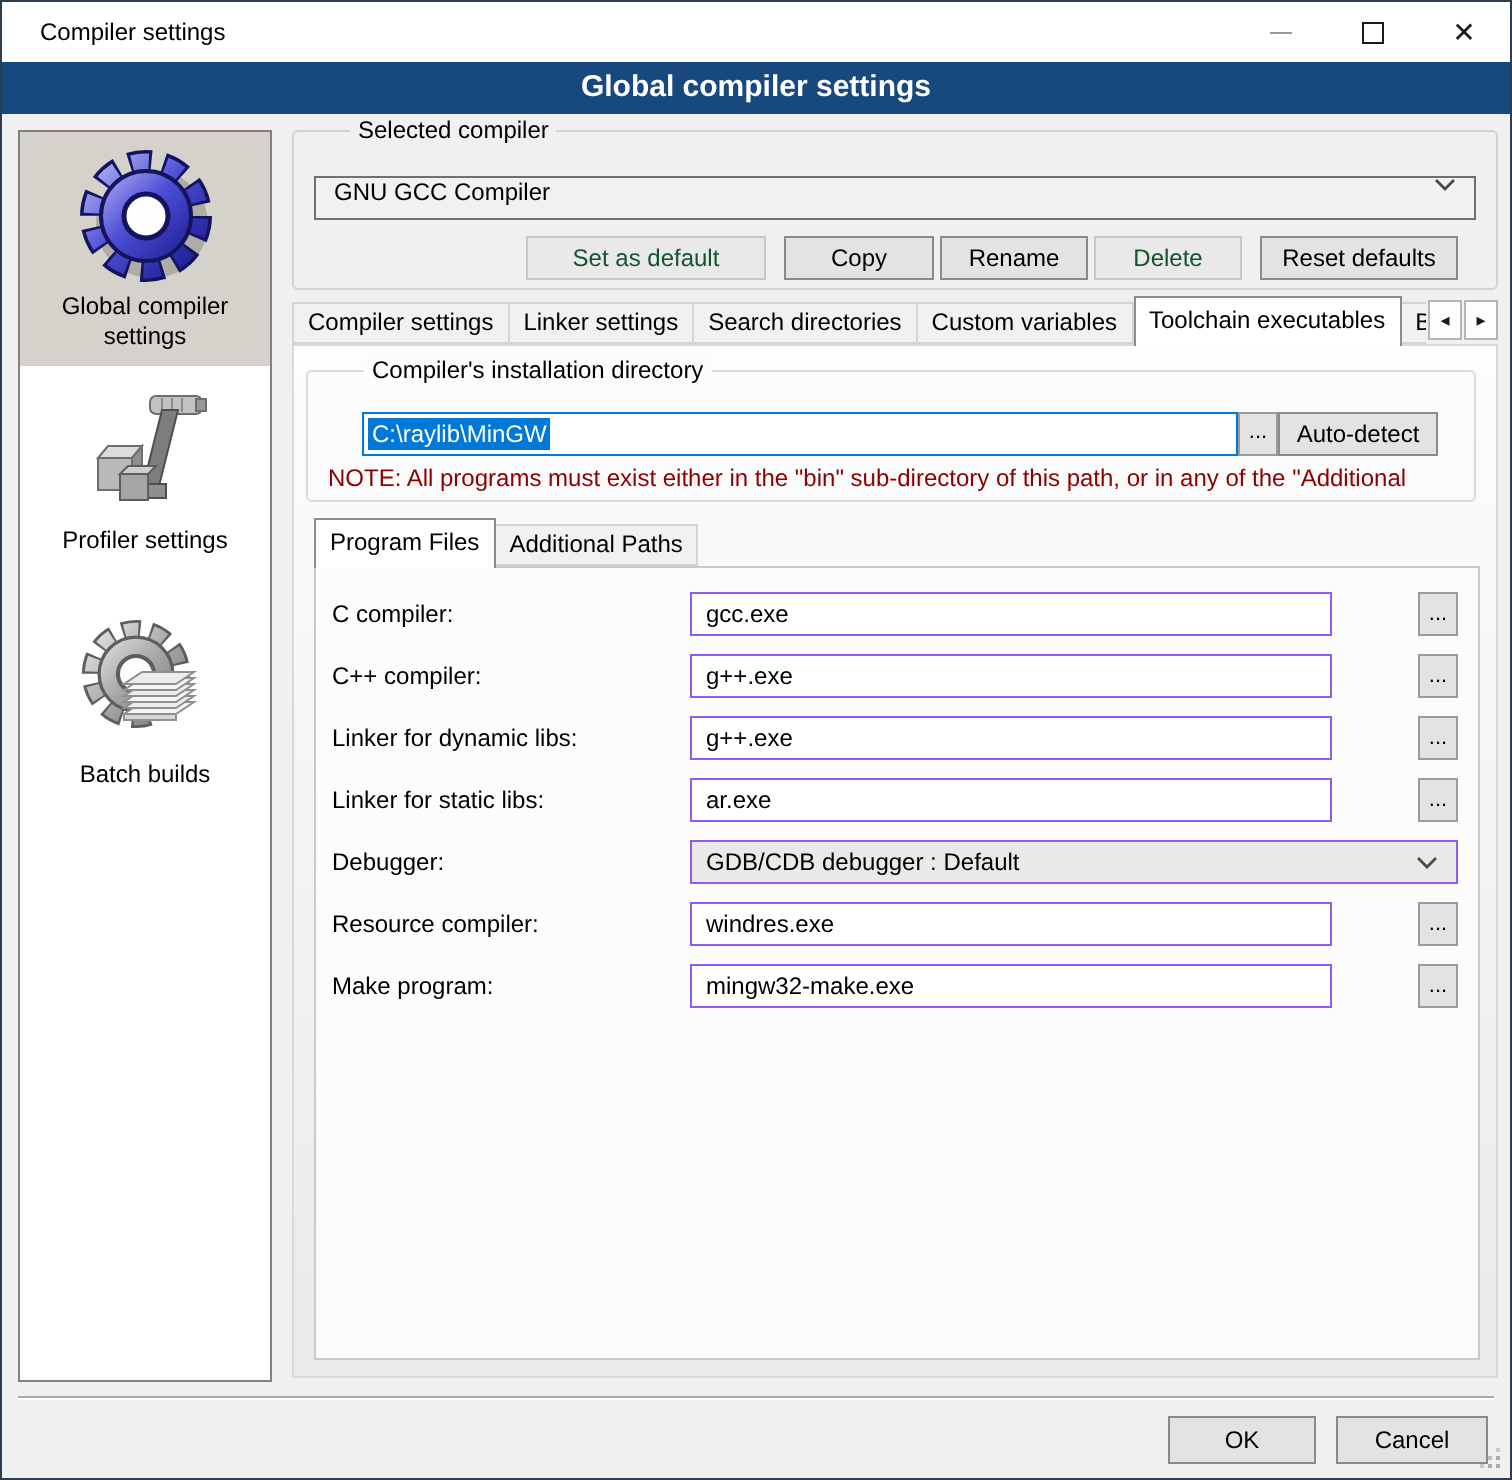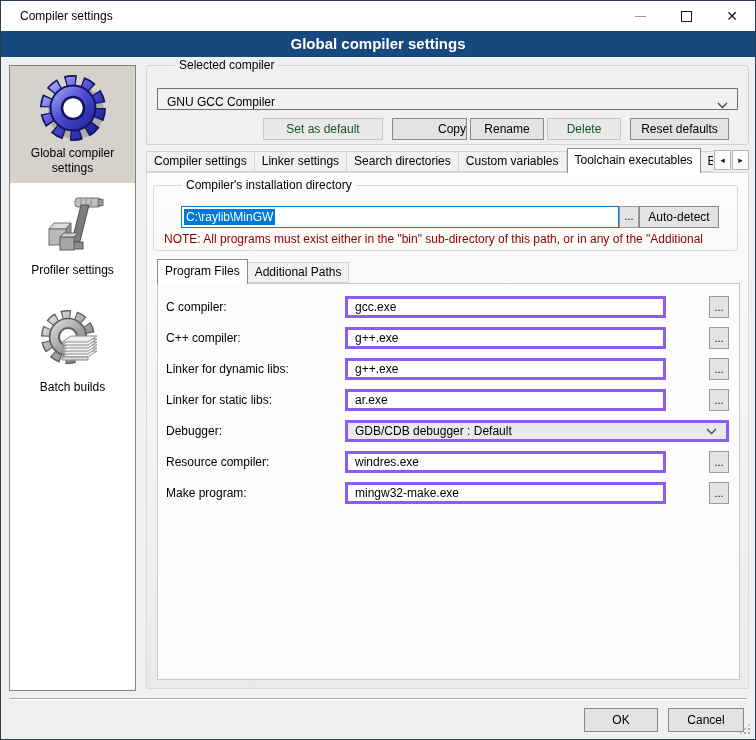--- a/index.html
+++ b/index.html
@@ -29,30 +29,30 @@
     align-items: center; cursor: default; }
   .side-item.selected { background: #d5d2cb; }
   .side-icon { width: 68px; height: 66px; display: flex; align-items: center; justify-content: center; }
   .side-label { text-align: center; line-height: 1.25; margin-top: 5px; width: 112px; }
   
   .main { position: absolute; left: 145px; top: 6px; width: 603px; }
   .groupbox { position: relative; border: 1px solid #d2d2d2; border-radius: 3px; }
   .legend { position: absolute; top: -8px; left: 8px; padding: 0 4px; background: #f0f0f0; margin-left: 20px; }
   .gb-compiler { height: 80px; margin-top: 2px; }
   .combo { position: absolute; top: 22px; left: 10px; right: 10px; height: 22px;
-    border: 1px solid #707070; background: #f1f1f1; display: flex; align-items: flex-end;
+    border: 1px solid #707070; background: #f1f1f1; display: flex; align-items: flex-start;
     padding: 0 9px; }
   .combo .chev { margin-left: auto; display: flex; }
   .btnrow { position: absolute; top: 52px; left: 10px; right: 19px; display: flex;
     justify-content: flex-end; gap: 3px; }
   .btn { height: 22px; background: #e3e3e3; border: 1px solid #8a8a8a; text-align: center;
     line-height: 20px; cursor: default; }
   .btn.disabled { color: #14532d; border-color: #c6c6c6; background: #e9e9e9; }
   .w-setdefault { width: 120px; margin-right: 6px; }
-  .w-copy { width: 75px; text-align: right; } .w-rename { width: 74px; }
+  .w-copy { width: 75px; } .w-rename { width: 74px; }
   .w-delete { width: 74px; margin-right: 6px; } .w-reset { width: 99px; }
   
   .tabstrip { display: flex; align-items: flex-end; height: 25px; margin-top: 3px;
     margin-bottom: -1px; position: relative; z-index: 2; }
   .tabs-wrap { display: flex; align-items: flex-end; overflow: hidden; flex: 1; height: 25px; }
   .tab { height: 21px; line-height: 19px; padding: 0 7px; background: #f1f1f1;
     border: 1px solid #d4d4d4; border-left: none; white-space: nowrap; margin-bottom: 1px;
     cursor: default; flex: 0 0 auto; }
   .tab:first-child { border-left: 1px solid #d4d4d4; }
   .tab.active { height: 25px; line-height: 23px; background: #fff; border: 1px solid #8c8c8c;
@@ -76,21 +76,21 @@
   .autodetect { width: 80px; flex: 0 0 80px; }
   .note { position: absolute; top: 46px; left: 10px; right: 3px; color: #8b0000;
     white-space: nowrap; overflow: hidden; }
   
   .subtabs-row { display: flex; align-items: flex-end; height: 24px; margin: 9px 8px 0 10px;
     position: relative; z-index: 2; margin-bottom: -1px; }
   .subpanel { position: relative; z-index: 1; margin: 0 8px 0 10px; height: 397px;
     border: 1px solid #c9c9c9; background: #fcfcfc; padding: 12px 10px 0 8px; }
   .row { display: flex; align-items: center; height: 22px; margin-bottom: 9px; gap: 39px; }
   .row .lbl { width: 140px; flex: 0 0 140px; }
-  .field { flex: 1; height: 22px; border: 3px solid #8b5cf6; background: #fff;
+  .field { flex: 1; height: 22px; border: 1px solid #8b5cf6; background: #fff;
     display: flex; align-items: center; padding: 0 7px; overflow: hidden; white-space: nowrap; }
   .field.combo-field { background: #e9e9e9; padding-right: 9px; }
   .row .browse { margin-left: 4px; height: 22px; line-height: 20px; }
   
   .separator { position: absolute; left: 8px; right: 8px; top: 641px;
     border-top: 1px solid #a9a9a9; border-bottom: 1px solid #fff; }
   .foot-btn { position: absolute; top: 651px; height: 24px; line-height: 22px; }
   .btn-ok { right: 97px; width: 74px; }
   .btn-cancel { right: 11px; width: 76px; }
   .grip { position: absolute; right: 5px; bottom: 5px; width: 2px; height: 2px;

